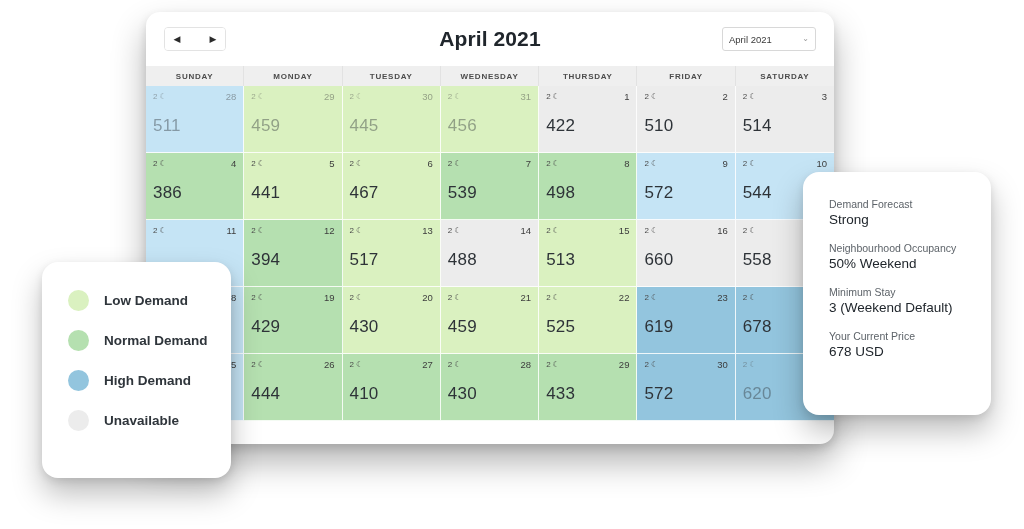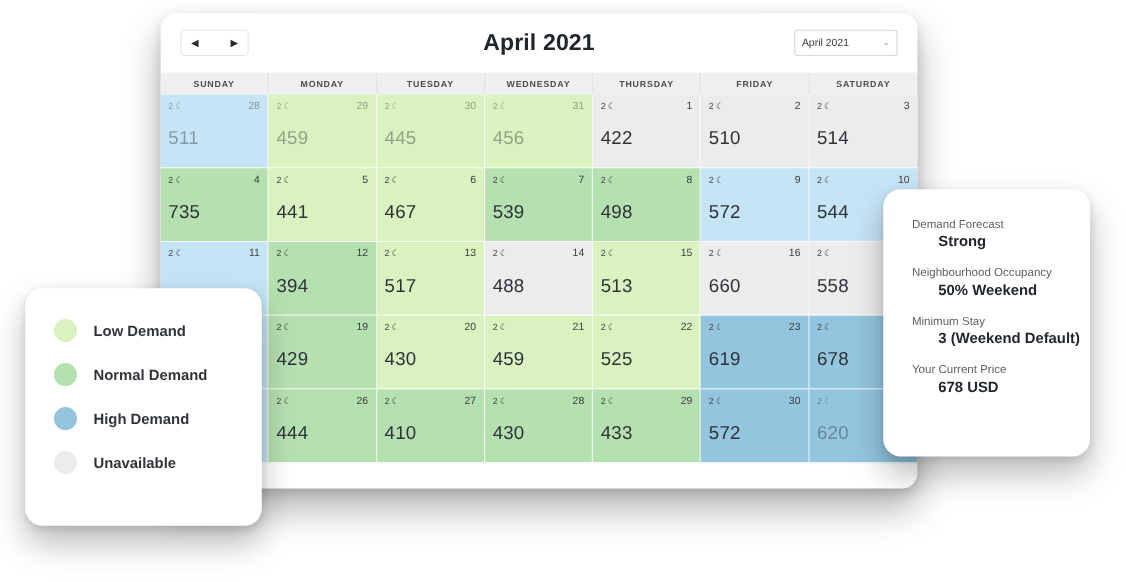--- a/index.html
+++ b/index.html
@@ -177,23 +177,23 @@
   .demand-unavailable{ background: #ececec; }
 
   
   .day-cell.muted .day-number,
   .day-cell.muted .guest-info { opacity: 0.45; }
   .day-cell.muted .price { opacity: 0.42; }
 
   
   #legend-card {
     position: absolute;
-    left: 23px;
+    left: 42px;
     top: 262px;
-    width: 215px;
+    width: 189px;
     height: 216px;
     background: #ffffff;
     border-radius: 16px;
     box-shadow: 0 16px 30px rgba(0,0,0,0.26), 0 3px 8px rgba(0,0,0,0.10);
     padding: 18px 0 4px 26px;
     z-index: 4;
   }
   .legend-item {
     display: flex;
     align-items: center;
@@ -226,23 +226,22 @@
     z-index: 4;
   }
   .info-block { margin-bottom: 15px; }
   .info-label {
     font-size: 10.5px;
     color: #5d6369;
     margin-bottom: 2px;
   }
   .info-value {
     font-size: 13.5px;
-    font-weight: bold;
+    font-weight: normal;
     color: #20262c;
-    margin-left: 24px;
   }
 </style>
 </head>
 <body>
 
 <div id="calendar-card">
 
   <div id="calendar-header">
 
     <div id="nav-group">
@@ -340,21 +339,21 @@
         <div class="price">514</div>
       </div>
       <div class="day-cell demand-normal">
         <div class="cell-top">
           <span class="guest-info">
             <span>2</span>
             <span class="moon-icon">☾</span>
           </span>
           <span class="day-number">4</span>
         </div>
-        <div class="price">735</div>
+        <div class="price">386</div>
       </div>
       <div class="day-cell demand-low">
         <div class="cell-top">
           <span class="guest-info">
             <span>2</span>
             <span class="moon-icon">☾</span>
           </span>
           <span class="day-number">5</span>
         </div>
         <div class="price">441</div>

